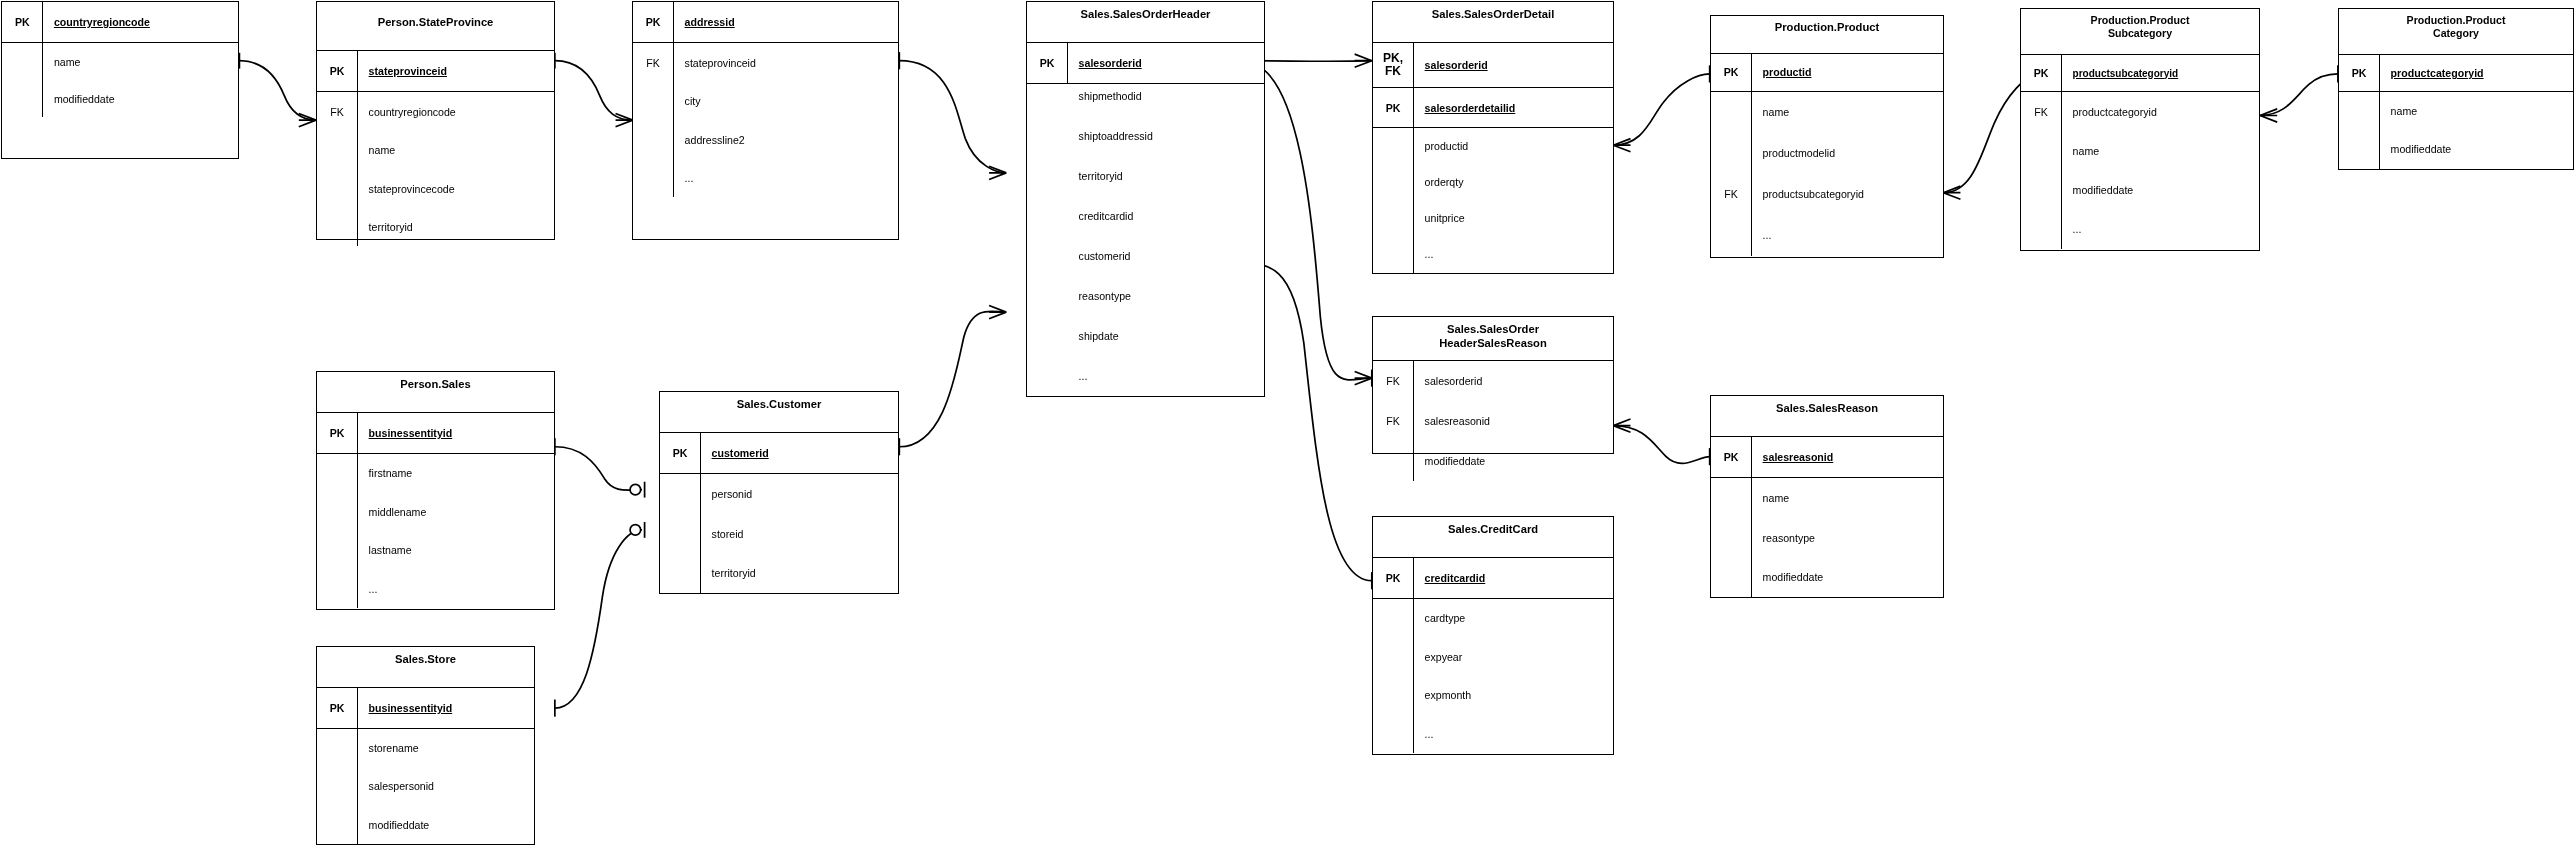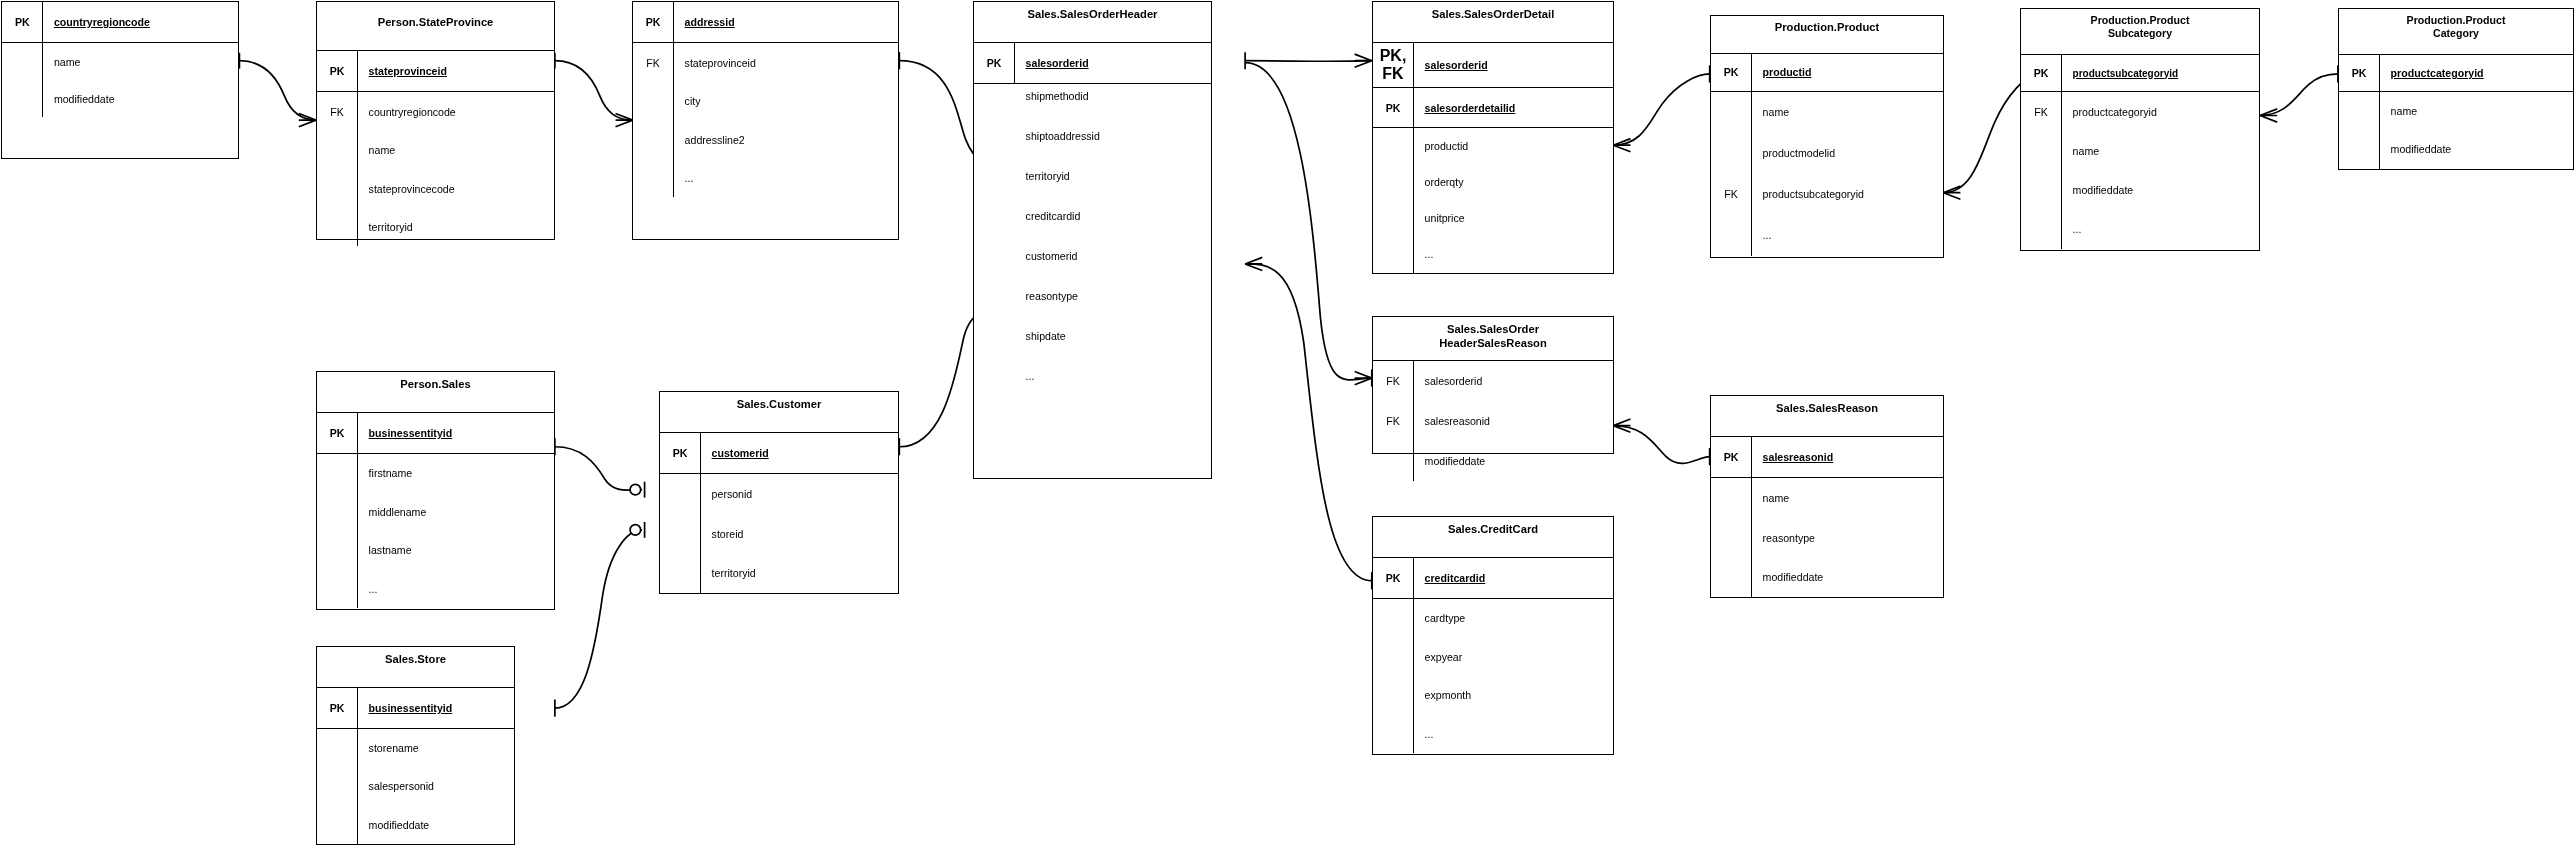--- a/index.html
+++ b/index.html
@@ -215,21 +215,21 @@
       </div>
       <div class="attrblock">
         <div class="attrline">stateprovinceid</div>
         <div class="attrline">city</div>
         <div class="attrline">addressline2</div>
         <div class="attrline">...</div>
       </div>
     </div>
   </div>
 
-  <div class="entity" style="left:973px; top:1.3px; width:239px; height:478px;">
+  <div class="entity" style="left:1026px; top:1.3px; width:239px; height:396px;">
     <div class="ent-title" style="height:41px;">Sales.SalesOrderHeader</div>
     <div class="erow sep" style="height:41px;">
       <div class="keycell pk">PK</div>
       <div class="attrcell key">salesorderid</div>
     </div>
     <div class="body-split" style="height:312px;align-items:flex-end;">
       <div class="keycol"></div>
       <div class="attrblock">
         <div class="attrline">shipmethodid</div>
         <div class="attrline">shiptoaddressid</div>
@@ -239,21 +239,21 @@
         <div class="attrline">reasontype</div>
         <div class="attrline">shipdate</div>
         <div class="attrline">...</div>
       </div>
     </div>
   </div>
 
   <div class="entity" style="left:1372px; top:1.3px; width:242px; height:273px;">
     <div class="ent-title" style="height:41px;">Sales.SalesOrderDetail</div>
     <div class="erow sep" style="height:45px;">
-      <div class="keycell pk" style="font-size:16px;">PK,
+      <div class="keycell pk" style="font-size:12px;">PK,
 FK</div>
       <div class="attrcell key">salesorderid</div>
     </div>
     <div class="erow sep" style="height:40px;">
       <div class="keycell pk">PK</div>
       <div class="attrcell key">salesorderdetailid</div>
     </div>
     <div class="body-split" style="height:145px;">
       <div class="keycol"></div>
       <div class="attrblock">
@@ -348,21 +348,21 @@
     <div class="body-split" style="height:119px;">
       <div class="keycol"></div>
       <div class="attrblock">
         <div class="attrline">personid</div>
         <div class="attrline">storeid</div>
         <div class="attrline">territoryid</div>
       </div>
     </div>
   </div>
 
-  <div class="entity" style="left:316px; top:646px; width:199px; height:199px;">
+  <div class="entity" style="left:316px; top:646px; width:219px; height:199px;">
     <div class="ent-title" style="height:41px;">Sales.Store</div>
     <div class="erow sep" style="height:41px;">
       <div class="keycell pk">PK</div>
       <div class="attrcell key">businessentityid</div>
     </div>
     <div class="body-split" style="height:115px;">
       <div class="keycol"></div>
       <div class="attrblock">
         <div class="attrline">storename</div>
         <div class="attrline">salespersonid</div>

